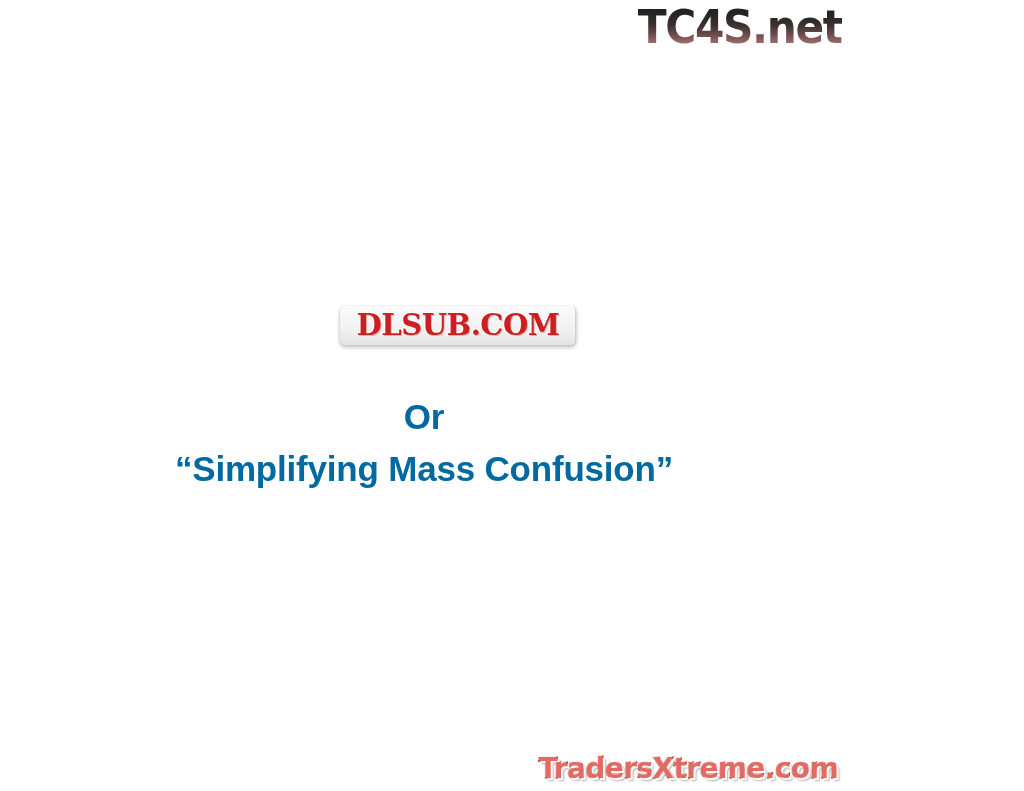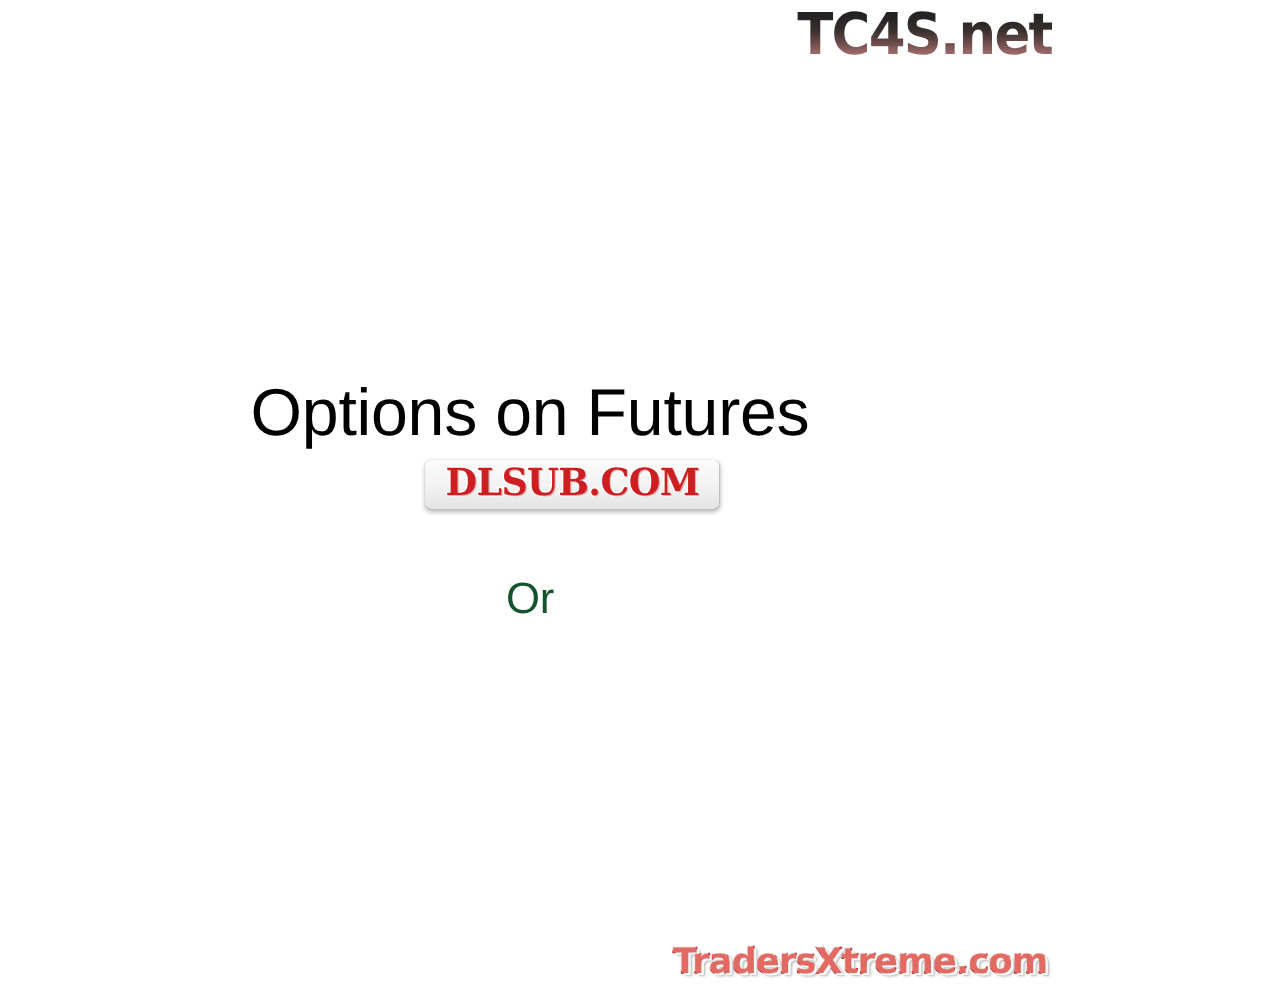--- a/index.html
+++ b/index.html
@@ -110,24 +110,24 @@
   }
 
   
   .subtitle {
     margin-top: 37px;
     color: #808080;
   }
 
   .subtitle-line {
     font-family: "Liberation Sans", sans-serif;
-    font-weight: 400;
+    font-weight: 700;
     font-size: 35px;
     line-height: 52px;
-    color: #14532d;
+    color: #0369a1;
     letter-spacing: -0.2px;
     margin: 0;
   }
 
   
   .brand-tx {
     position: absolute;
     right: 10px;
     bottom: 5px;
     font-family: "DejaVu Sans", sans-serif;
@@ -149,29 +149,29 @@
 </style>
 </head>
 <body>
 
 <div id="slide">
 
   <div class="brand-tc4s">TC4S.net</div>
 
   <div class="content">
 
-    <h1 class="slide-title">Options on Futures</h1>
 
     <div class="watermark-wrap">
       <div class="watermark-dlsub">
         <span class="wm-text">DLSUB.COM</span>
       </div>
     </div>
 
     <div class="subtitle">
       <p class="subtitle-line">Or</p>
+      <p class="subtitle-line">“Simplifying Mass Confusion”</p>
     </div>
 
   </div>
 
   <div class="brand-tx">TradersXtreme.com</div>
 
 </div>
 
 </body></html>

